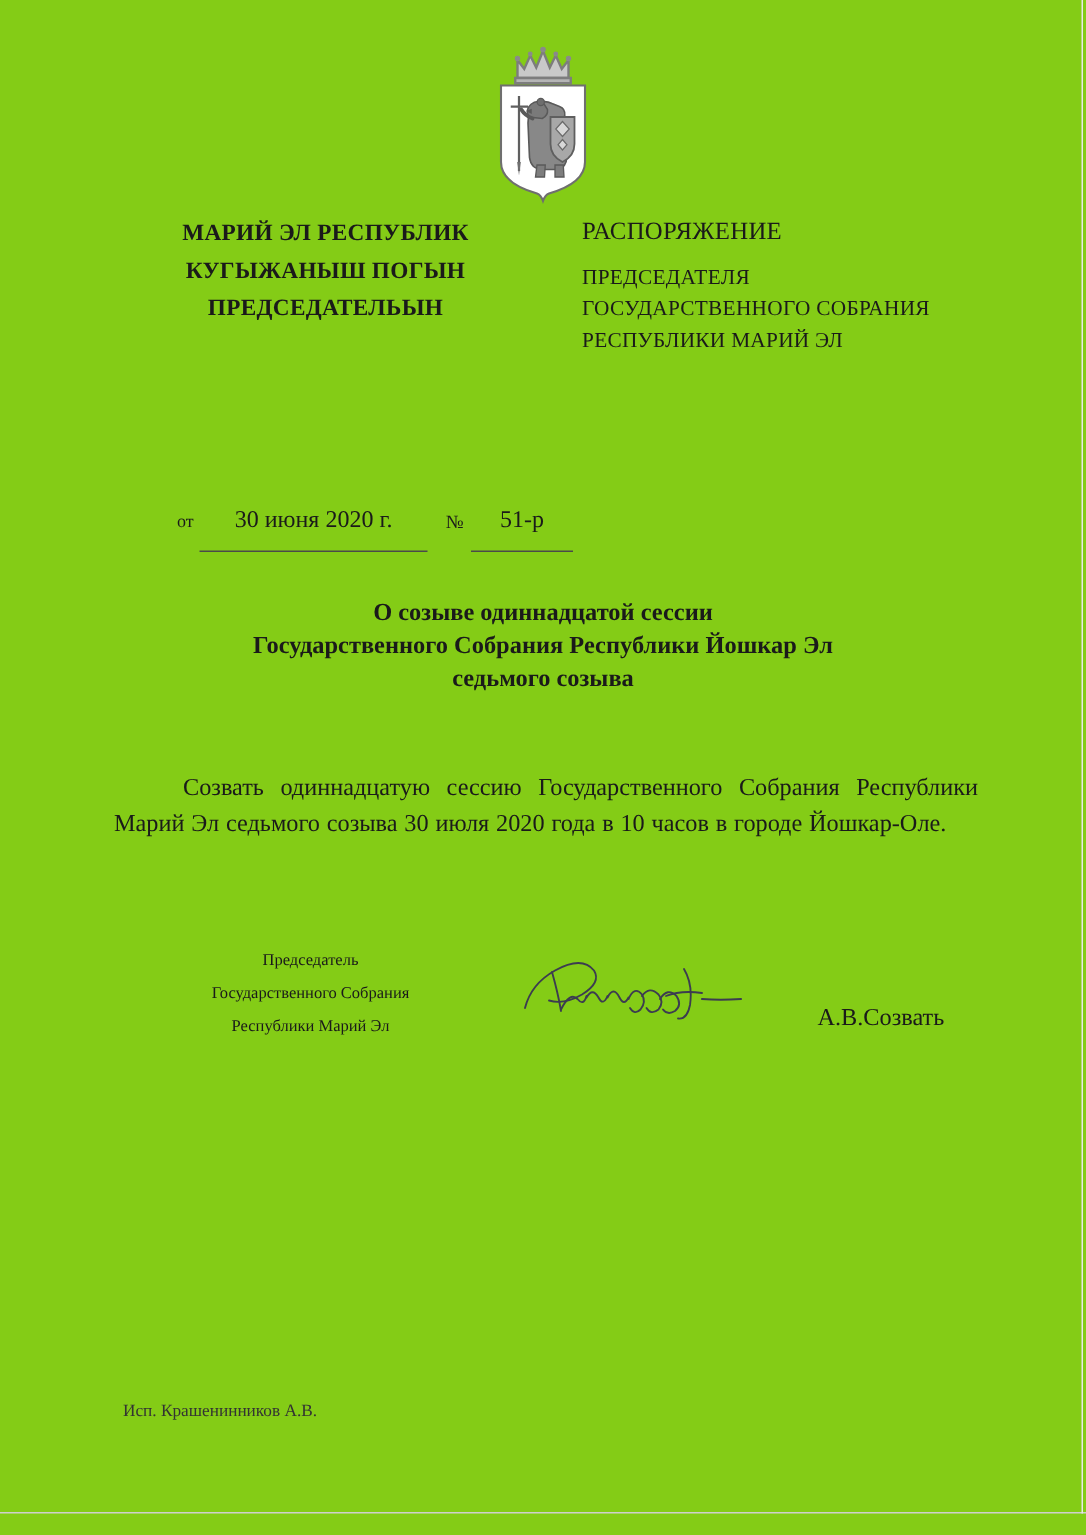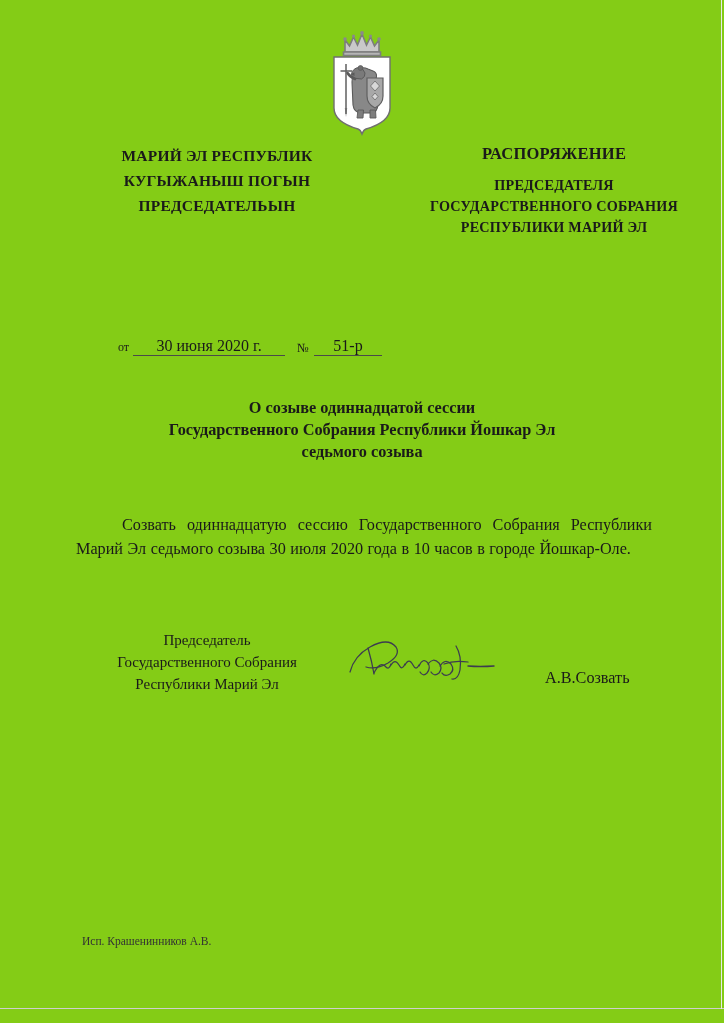--- a/index.html
+++ b/index.html
@@ -56,25 +56,24 @@
     font-weight: bold;
     font-size: 15.5px;
     line-height: 25px;
     letter-spacing: 0.2px;
   }
   .header-left .gap {
     height: 11px;
   }
   .header-right {
     position: absolute;
-    left: 404px;
+    left: 388px;
     top: 143px;
     width: 300px;
-    text-align: center;
-    font-weight: bold;
+    font-weight: normal;
     letter-spacing: 0.2px;
   }
   .header-right .title-main {
     font-size: 16.5px;
     line-height: 22px;
   }
   .header-right .sub {
     font-size: 14.2px;
     line-height: 21px;
     margin-top: 10px;
@@ -93,21 +92,21 @@
     font-size: 12px;
     padding-right: 4px;
     position: relative;
     top: 0px;
     margin-top: 44px;
   }
   .rule {
     display: inline-block;
     border-bottom: 1px solid #4a4a4a;
     text-align: center;
-    padding-bottom: 0;
+    padding-bottom: 11px;
     box-sizing: border-box;
   }
   .rule-date { width: 152px; }
   .rule-num  { width: 68px; }
   .dateline .numero {
     font-size: 12.5px;
     padding: 0 5px 0 12px;
     position: relative;
     top: 1px;
   }
@@ -138,21 +137,21 @@
     word-spacing: 0.5px;
   }
 
   
   .sig-title {
     position: absolute;
     left: 62px;
     top: 629px;
     width: 290px;
     text-align: center;
-    font-size: 15px;
+    font-size: 11px;
     line-height: 22px;
   }
   .signature-mark {
     position: absolute;
     left: 344px;
     top: 636px;
     width: 215px;
     height: 52px;
   }
   .signature-mark svg { display: block; width: 100%; height: 100%; }

